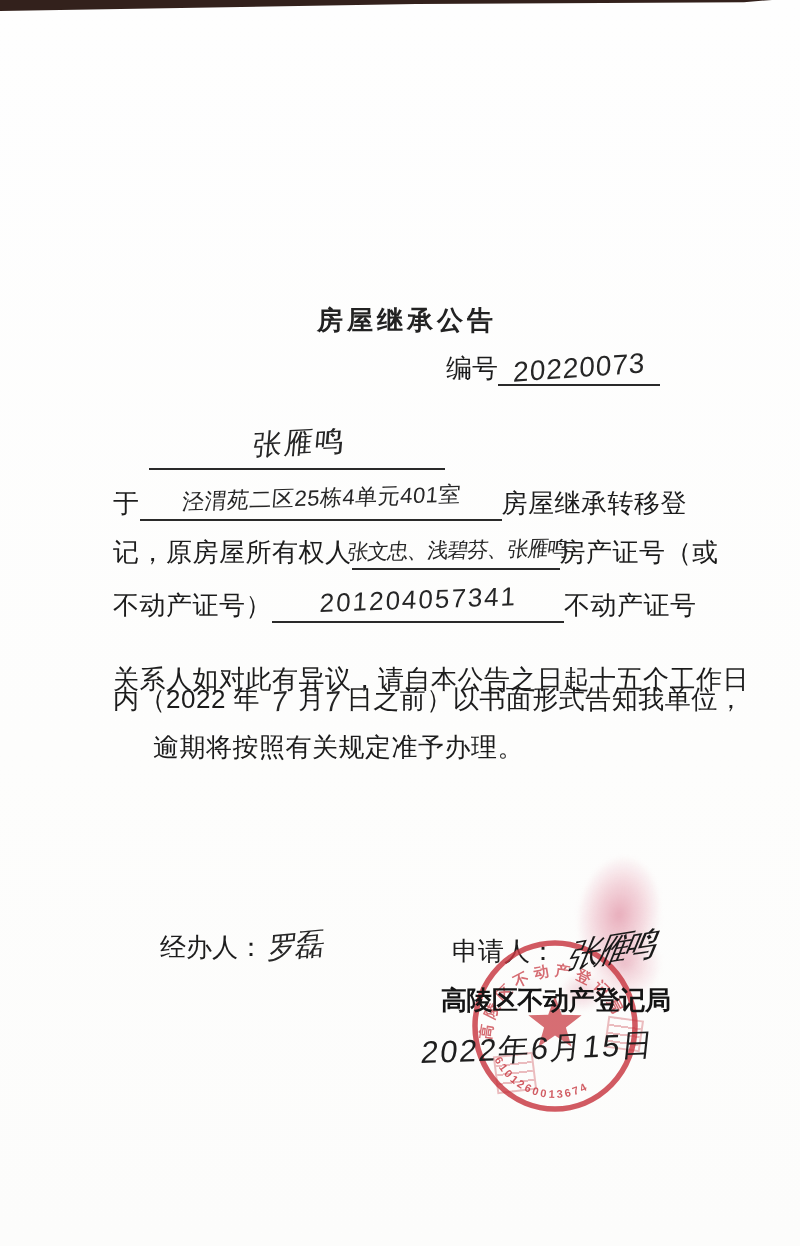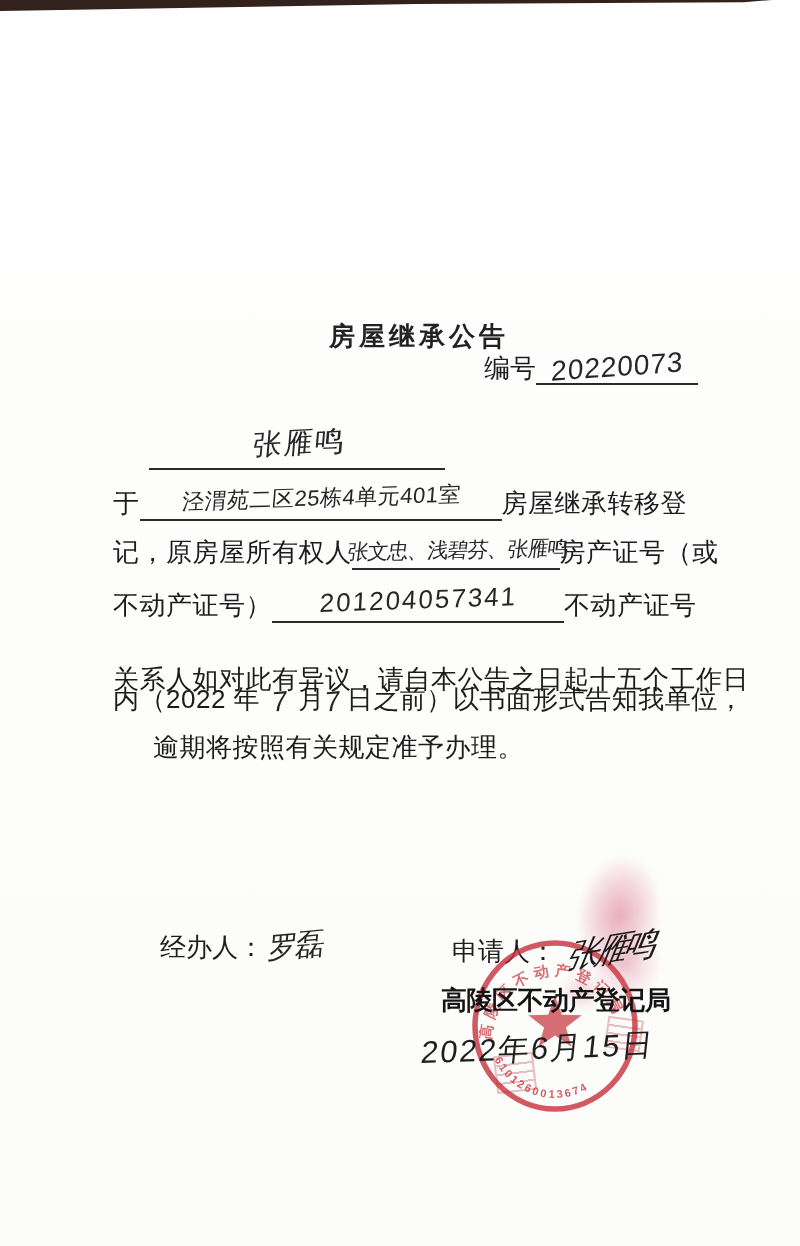--- a/index.html
+++ b/index.html
@@ -11,27 +11,27 @@
     color:#1d1d1d;
   }
   
   .scan-strip{
     position:absolute;left:0;top:0;width:800px;height:12px;
     background:#33211c;
     clip-path:polygon(0 0,96.5% 0,93% 18%,52% 34%,0 92%);
     filter:blur(.4px);
   }
   .doc-title{
-    position:absolute;left:329px;top:303px;
+    position:absolute;left:317px;top:303px;
     font-family:"Liberation Serif",serif;
-    font-size:26px;font-weight:700;letter-spacing:4px;color:#222;margin-top:16px;
+    font-size:26px;font-weight:700;letter-spacing:4px;color:#222;
   }
   .serial-row{
-    position:absolute;left:484px;top:351px;
-    display:flex;align-items:flex-start;font-size:26px;font-weight:500;
+    position:absolute;left:446px;top:351px;
+    display:flex;align-items:center;font-size:26px;font-weight:500;
   }
   .serial-blank{
     display:inline-block;width:162px;border-bottom:2px solid #2a2a2a;
     text-align:center;
   }
   .hw{
     font-family:"Liberation Sans",sans-serif;
     color:#262626;display:inline-block;
   }
   .serial-hw{font-size:28px;transform:rotate(-4deg) skewX(-6deg);letter-spacing:1px;}

